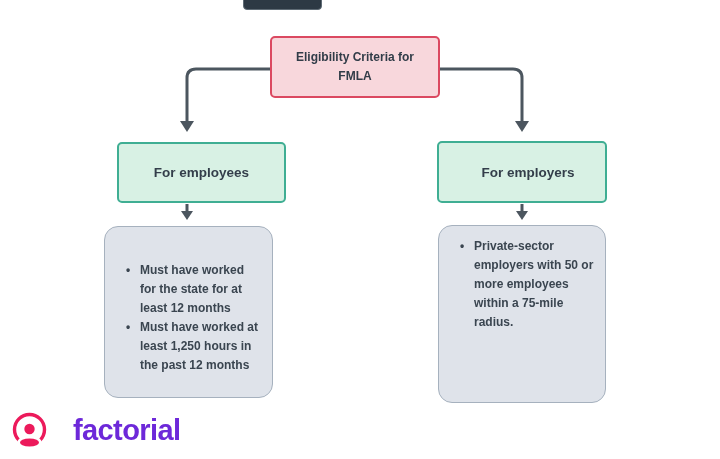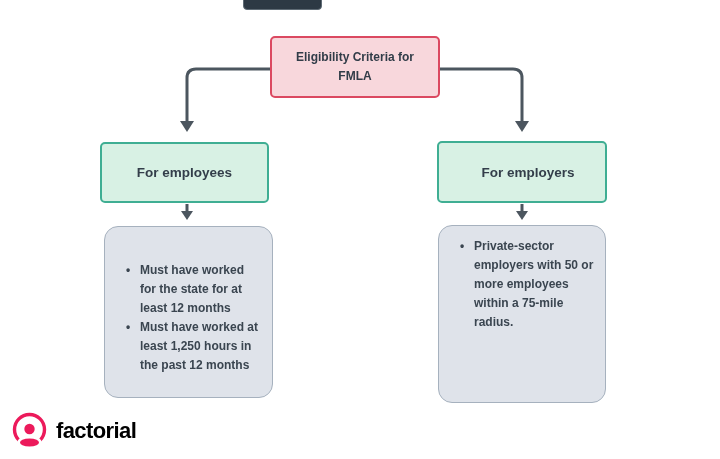--- a/index.html
+++ b/index.html
@@ -48,21 +48,21 @@
   }
   .node-branch {
     width: 169px; height: 61px;
     background: #D8F1E4;
     border: 2px solid #3FAE93;
     border-radius: 5px;
     font-size: 13.5px;
     font-weight: 700;
     color: #333E4A;
   }
-  .node-branch.left  { left: 100px; top: 142px; }
+  .node-branch.left  { left: 117px; top: 142px; }
   .node-branch.right { left: 437px; top: 141px; width: 170px; height: 62px; padding-left: 12px; }
   .detail-box {
     position: absolute;
     box-sizing: border-box;
     background: #DFE3EA;
     border: 1.5px solid #A6B1BE;
     border-radius: 14px;
   }
   .detail-box.left  { left: 104px; top: 226px; width: 169px; height: 172px; padding: 34px 10px 0 20px; }
   .detail-box.right { left: 438px; top: 225px; width: 168px; height: 178px; padding: 11px 10px 0 20px; }
@@ -86,25 +86,25 @@
     color: #3A4550;
   }
   .logo {
     position: absolute;
     left: 10px; top: 411px;
     display: flex;
     align-items: center;
   }
   .logo-icon { width: 39px; height: 39px; display: block; }
   .logo-word {
-    margin-left: 7px;
-    font-size: 22px;
+    margin-left: 24px;
+    font-size: 29px;
     font-weight: 700;
     letter-spacing: -0.6px;
-    color: #000000;
+    color: #6d28d9;
     line-height: 39px;
   }
 </style>
 </head>
 <body>
 
 <div class="canvas">
 
   <div class="top-bar"></div>
 

